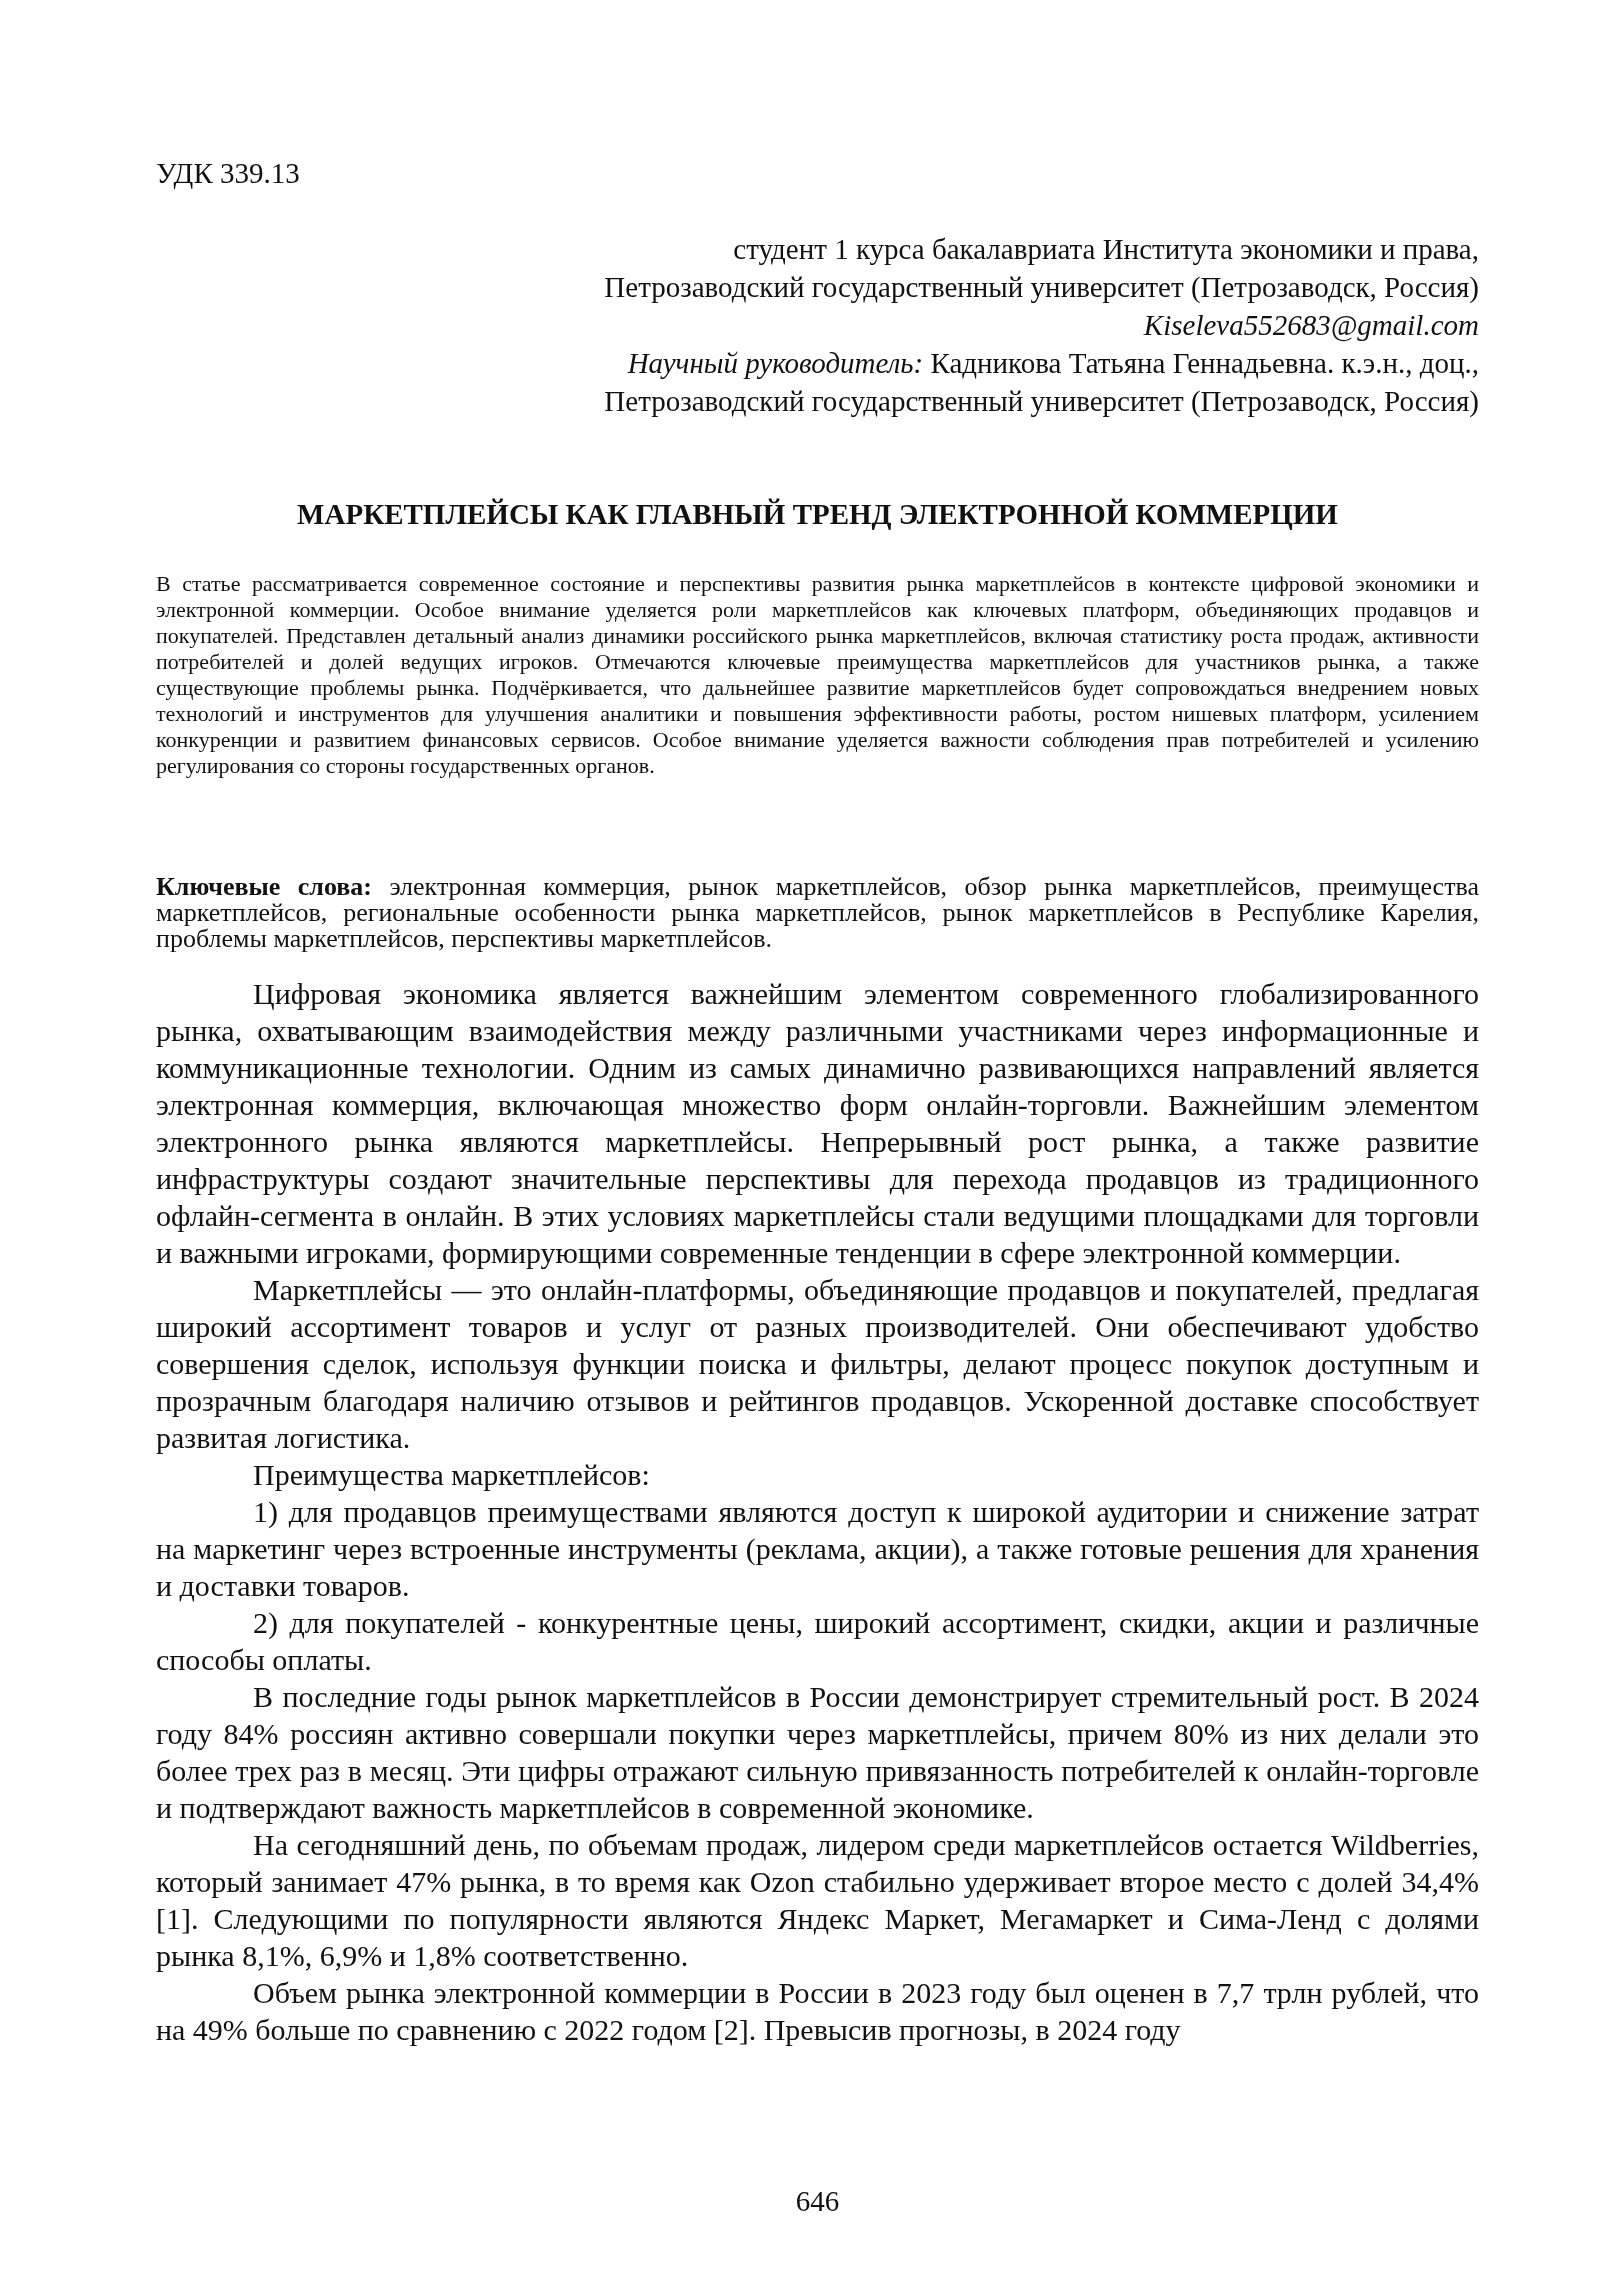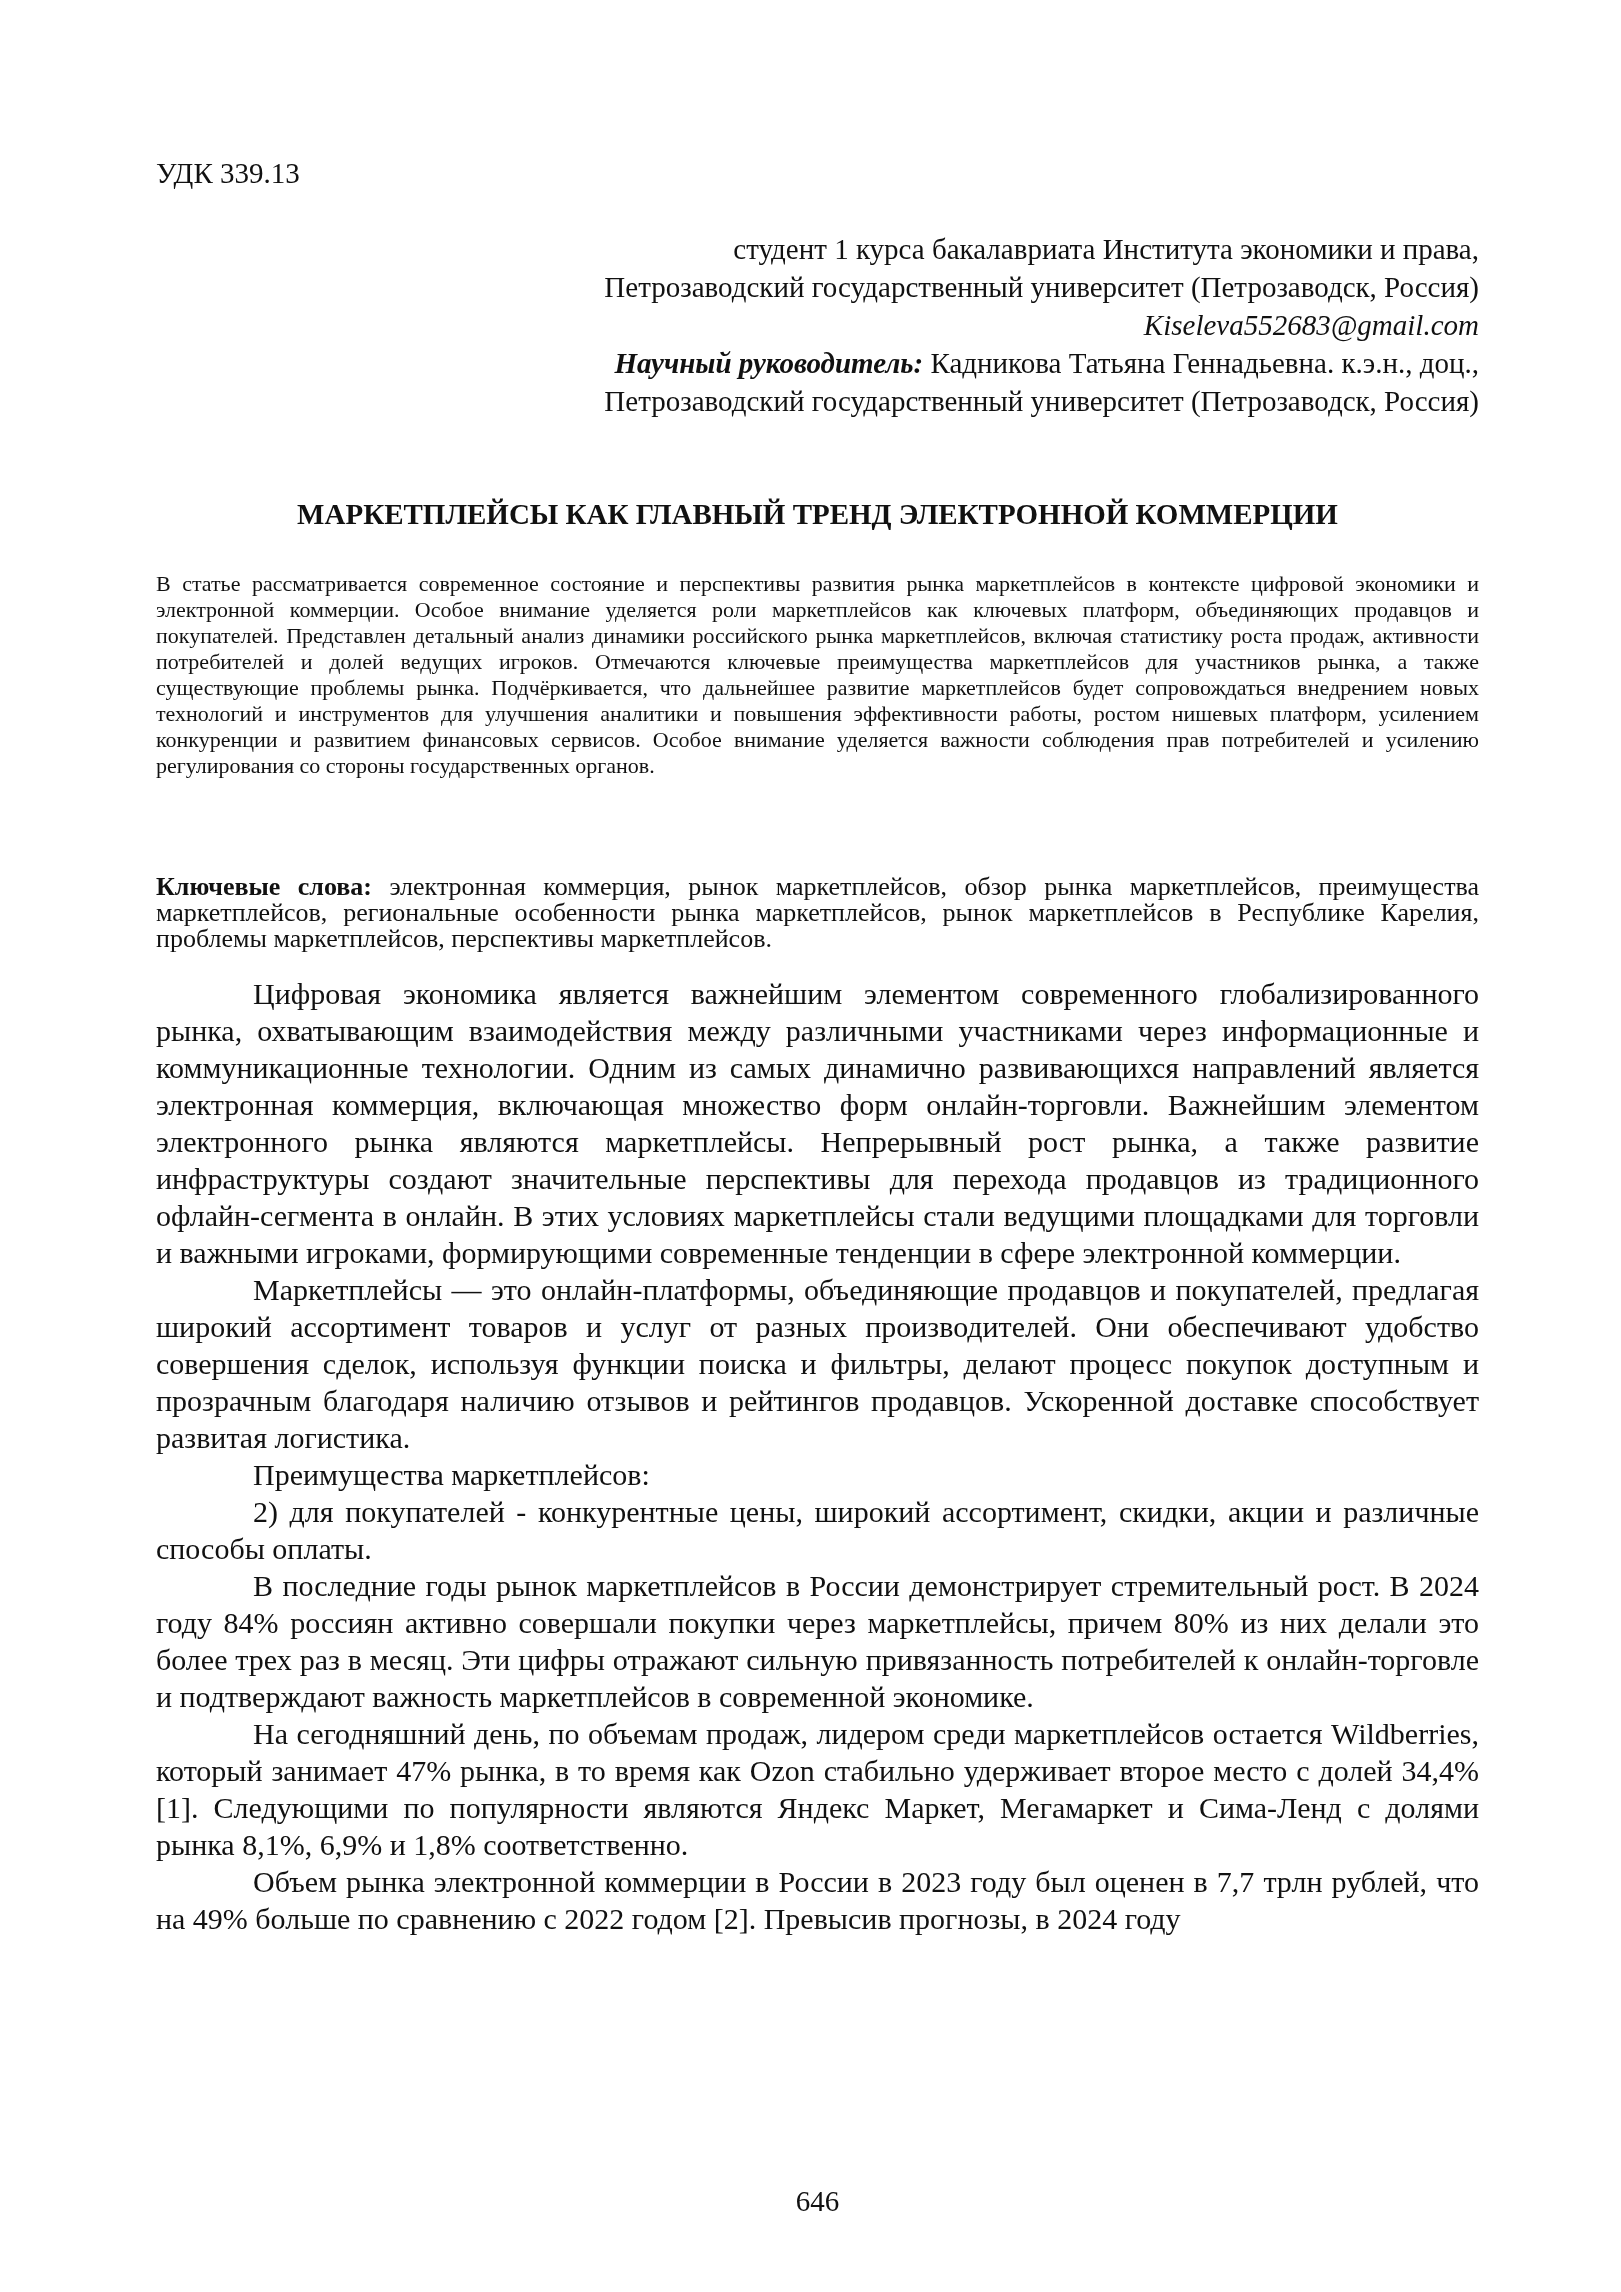--- a/index.html
+++ b/index.html
@@ -37,21 +37,21 @@
       text-align: right;
       font-size: 29px;
       line-height: 38px;
     }
     .author-block .line { display: block; white-space: nowrap; }
     .author-name {
       font-weight: bold;
       font-variant: small-caps;
     }
     .email { font-style: italic; }
-    .supervisor-label { font-weight: bold; font-style: italic; }
+    .supervisor-label { font-weight: normal; font-style: italic; }
     .title {
       position: absolute;
       top: 495px;
       left: 0;
       width: 1323px;
       text-align: center;
       font-size: 29px;
       line-height: 39px;
       font-weight: bold;
       white-space: nowrap;
@@ -119,20 +119,21 @@
   <div class="title">МАРКЕТПЛЕЙСЫ КАК ГЛАВНЫЙ ТРЕНД ЭЛЕКТРОННОЙ КОММЕРЦИИ</div>
 
   <p class="abstract">В статье рассматривается современное состояние и перспективы развития рынка маркетплейсов в контексте цифровой экономики и электронной коммерции. Особое внимание уделяется роли маркетплейсов как ключевых платформ, объединяющих продавцов и покупателей. Представлен детальный анализ динамики российского рынка маркетплейсов, включая статистику роста продаж, активности потребителей и долей ведущих игроков. Отмечаются ключевые преимущества маркетплейсов для участников рынка, а также существующие проблемы рынка. Подчёркивается, что дальнейшее развитие маркетплейсов будет сопровождаться внедрением новых технологий и инструментов для улучшения аналитики и повышения эффективности работы, ростом нишевых платформ, усилением конкуренции и развитием финансовых сервисов. Особое внимание уделяется важности соблюдения прав потребителей и усилению регулирования со стороны государственных органов.</p>
 
   <p class="keywords"><span class="keywords-label">Ключевые слова:</span><span> электронная коммерция, рынок маркетплейсов, обзор рынка маркетплейсов, преимущества маркетплейсов, региональные особенности рынка маркетплейсов, рынок маркетплейсов в Республике Карелия, проблемы маркетплейсов, перспективы маркетплейсов.</span></p>
 
   <div class="body-text">
     <p>Цифровая экономика является важнейшим элементом современного глобализированного рынка, охватывающим взаимодействия между различными участниками через информационные и коммуникационные технологии. Одним из самых динамично развивающихся направлений является электронная коммерция, включающая множество форм онлайн-торговли. Важнейшим элементом электронного рынка являются маркетплейсы. Непрерывный рост рынка, а также развитие инфраструктуры создают значительные перспективы для перехода продавцов из традиционного офлайн-сегмента в онлайн. В этих условиях маркетплейсы стали ведущими площадками для торговли и важными игроками, формирующими современные тенденции в сфере электронной коммерции.</p>
     <p>Маркетплейсы — это онлайн-платформы, объединяющие продавцов и покупателей, предлагая широкий ассортимент товаров и услуг от разных производителей. Они обеспечивают удобство совершения сделок, используя функции поиска и фильтры, делают процесс покупок доступным и прозрачным благодаря наличию отзывов и рейтингов продавцов. Ускоренной доставке способствует развитая логистика.</p>
     <p>Преимущества маркетплейсов:</p>
+    <p>1) для продавцов преимуществами являются доступ к широкой аудитории и снижение затрат на маркетинг через встроенные инструменты (реклама, акции), а также готовые решения для хранения и доставки товаров.</p>
     <p>2) для покупателей - конкурентные цены, широкий ассортимент, скидки, акции и различные способы оплаты.</p>
     <p>В последние годы рынок маркетплейсов в России демонстрирует стремительный рост. В 2024 году 84% россиян активно совершали покупки через маркетплейсы, причем 80% из них делали это более трех раз в месяц. Эти цифры отражают сильную привязанность потребителей к онлайн-торговле и подтверждают важность маркетплейсов в современной экономике.</p>
     <p>На сегодняшний день, по объемам продаж, лидером среди маркетплейсов остается Wildberries, который занимает 47% рынка, в то время как Ozon стабильно удерживает второе место с долей 34,4% [1]. Следующими по популярности являются Яндекс Маркет, Мегамаркет и Сима-Ленд с долями рынка 8,1%, 6,9% и 1,8% соответственно.</p>
     <p>Объем рынка электронной коммерции в России в 2023 году был оценен в 7,7 трлн рублей, что на 49% больше по сравнению с 2022 годом [2]. Превысив  прогнозы, в 2024 году</p>
   </div>
 
   <div class="page-number">646</div>
 
 </div>
 

